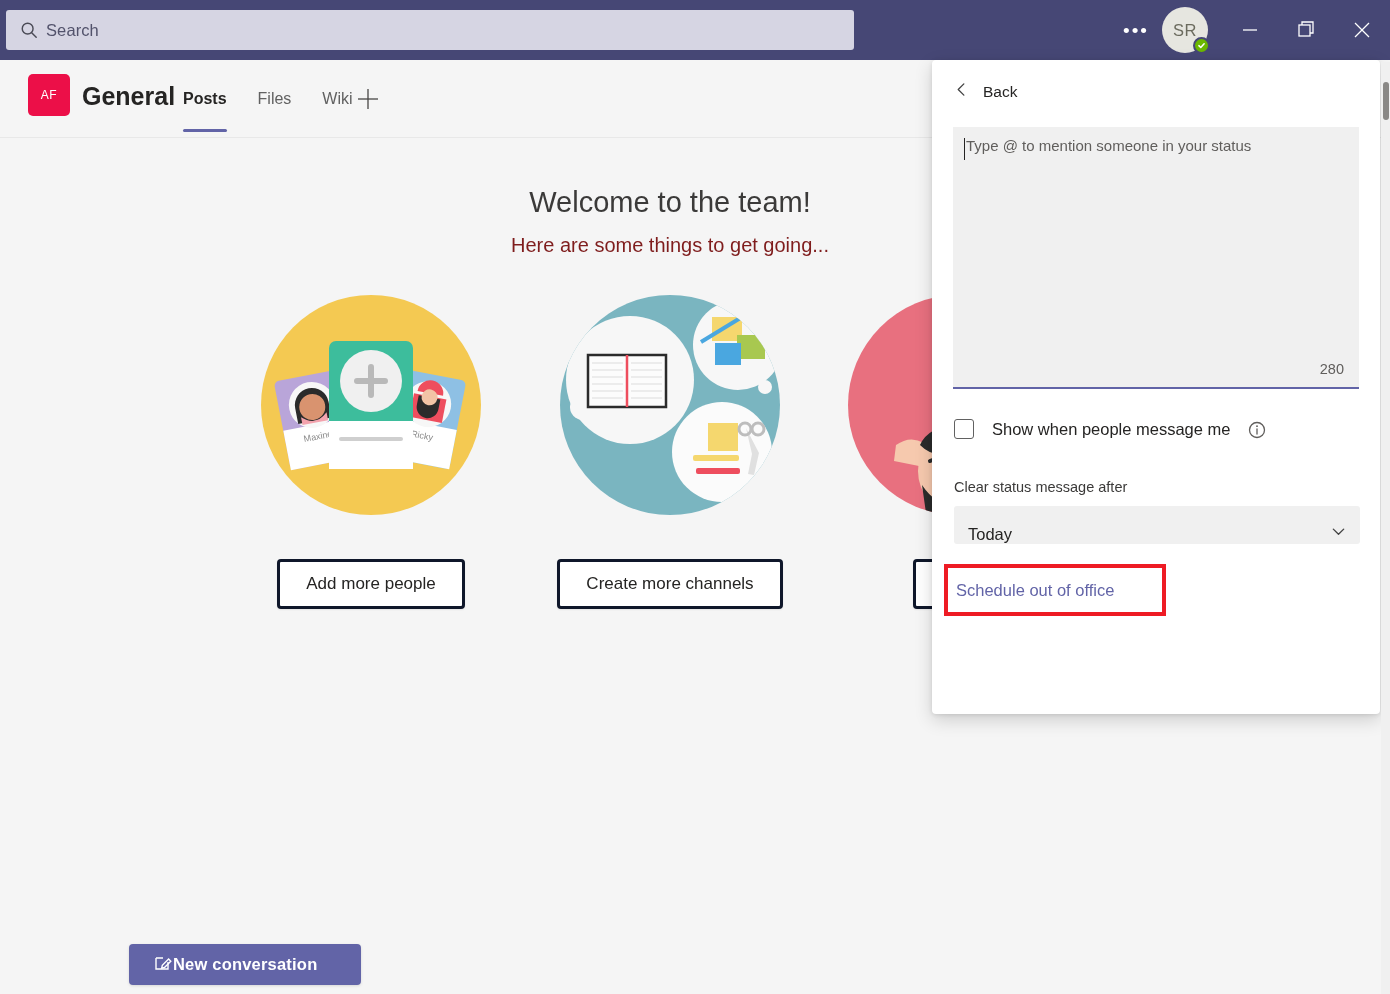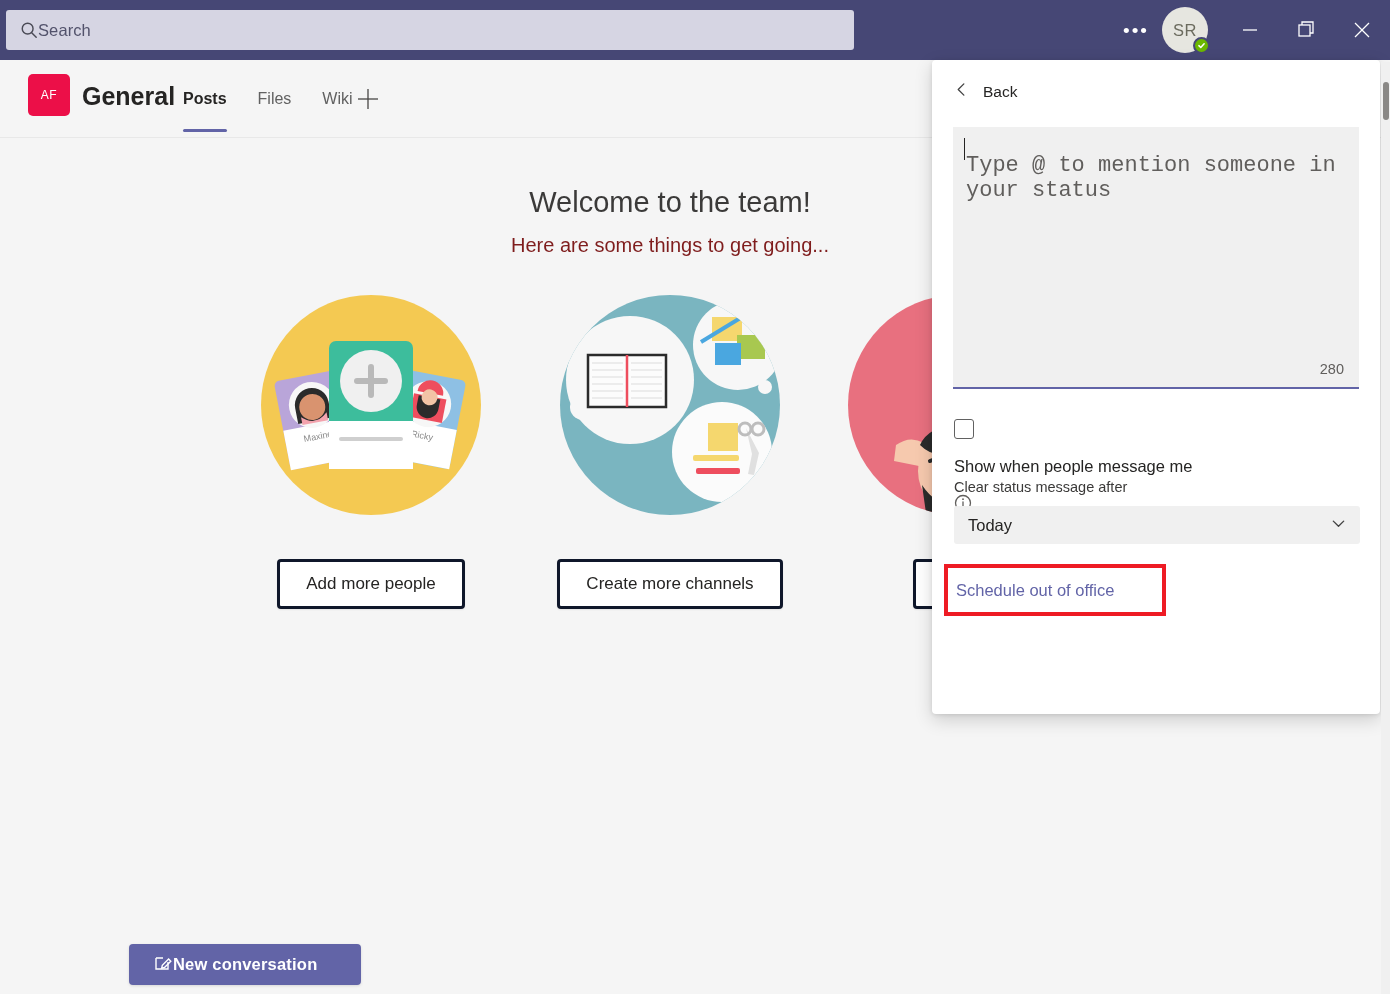--- a/index.html
+++ b/index.html
@@ -21,21 +21,21 @@
     position: absolute; left: 6px; top: 10px;
     width: 848px; height: 40px;
     background: #d6d5e3;
     border-radius: 3px;
     display: flex; align-items: center;
     padding-left: 14px;
     cursor: text;
   }
   .search-icon { width: 18px; height: 18px; flex: 0 0 18px; color: #4a4a55; }
   .search-placeholder {
-    margin-left: 0; font-size: 16.5px; color: #52526b;
+    margin-left: 8px; font-size: 16.5px; color: #52526b;
     letter-spacing: .1px;
   }
   .tb-ellipsis {
     position: absolute; left: 1120px; top: 14px;
     width: 32px; height: 32px;
     display: flex; align-items: center; justify-content: center;
     color: #fff; font-size: 19px; letter-spacing: 2px; cursor: pointer;
     line-height: 1;
   }
   .avatar-wrap {
@@ -167,48 +167,48 @@
     width: 406px; height: 262px;
     background: #f0f0f0;
     border-bottom: 2px solid #6264a7;
     cursor: text;
   }
   .status-caret {
     position: absolute; left: 11px; top: 11px;
     width: 1px; height: 22px; background: #252423;
   }
   .status-ph {
-    position: absolute; left: 13px; top: 26px;
-    font-size: 22px; color: #605e5c; font-family: Liberation Mono, monospace;
+    position: absolute; left: 13px; top: 10px;
+    font-size: 15px; color: #605e5c;
   }
   .char-count {
     position: absolute; right: 15px; bottom: 10px;
     font-size: 14.5px; color: #605e5c;
   }
   .chk-row {
     position: absolute; left: 22px; top: 359px;
-    display: flex; align-items: flex-start; gap: 18px; cursor: pointer; flex-direction: column;
+    display: flex; align-items: flex-end; gap: 18px; cursor: pointer;
   }
   .chkbox {
     width: 20px; height: 20px; border: 1.6px solid #616161;
     border-radius: 3px; background: #fff; flex: 0 0 20px;
   }
   .chk-label { font-size: 16.5px; color: #252423; }
   .info-icon {
     width: 18px; height: 18px; flex: 0 0 18px; color: #605e5c; cursor: pointer;
   }
   .clear-label {
     position: absolute; left: 22px; top: 419px;
     font-size: 14.5px; color: #3b3a39;
   }
   .dropdown {
     position: absolute; left: 22px; top: 446px;
     width: 406px; height: 38px;
     background: #f0f0f0; border-radius: 3px;
-    display: flex; align-items: center; justify-content: space-between;
+    display: flex; align-items: flex-end; justify-content: space-between;
     padding: 0 13px 0 14px; cursor: pointer;
   }
   .dropdown-value { font-size: 16.5px; color: #252423; }
   .dropdown svg { width: 17px; height: 17px; color: #424242; }
   .oof-link {
     position: absolute; left: 944px; top: 564px;
     width: 222px; height: 52px;
     border: 4px solid #ee1b24;
     background: #fff;
     display: flex; align-items: center;

